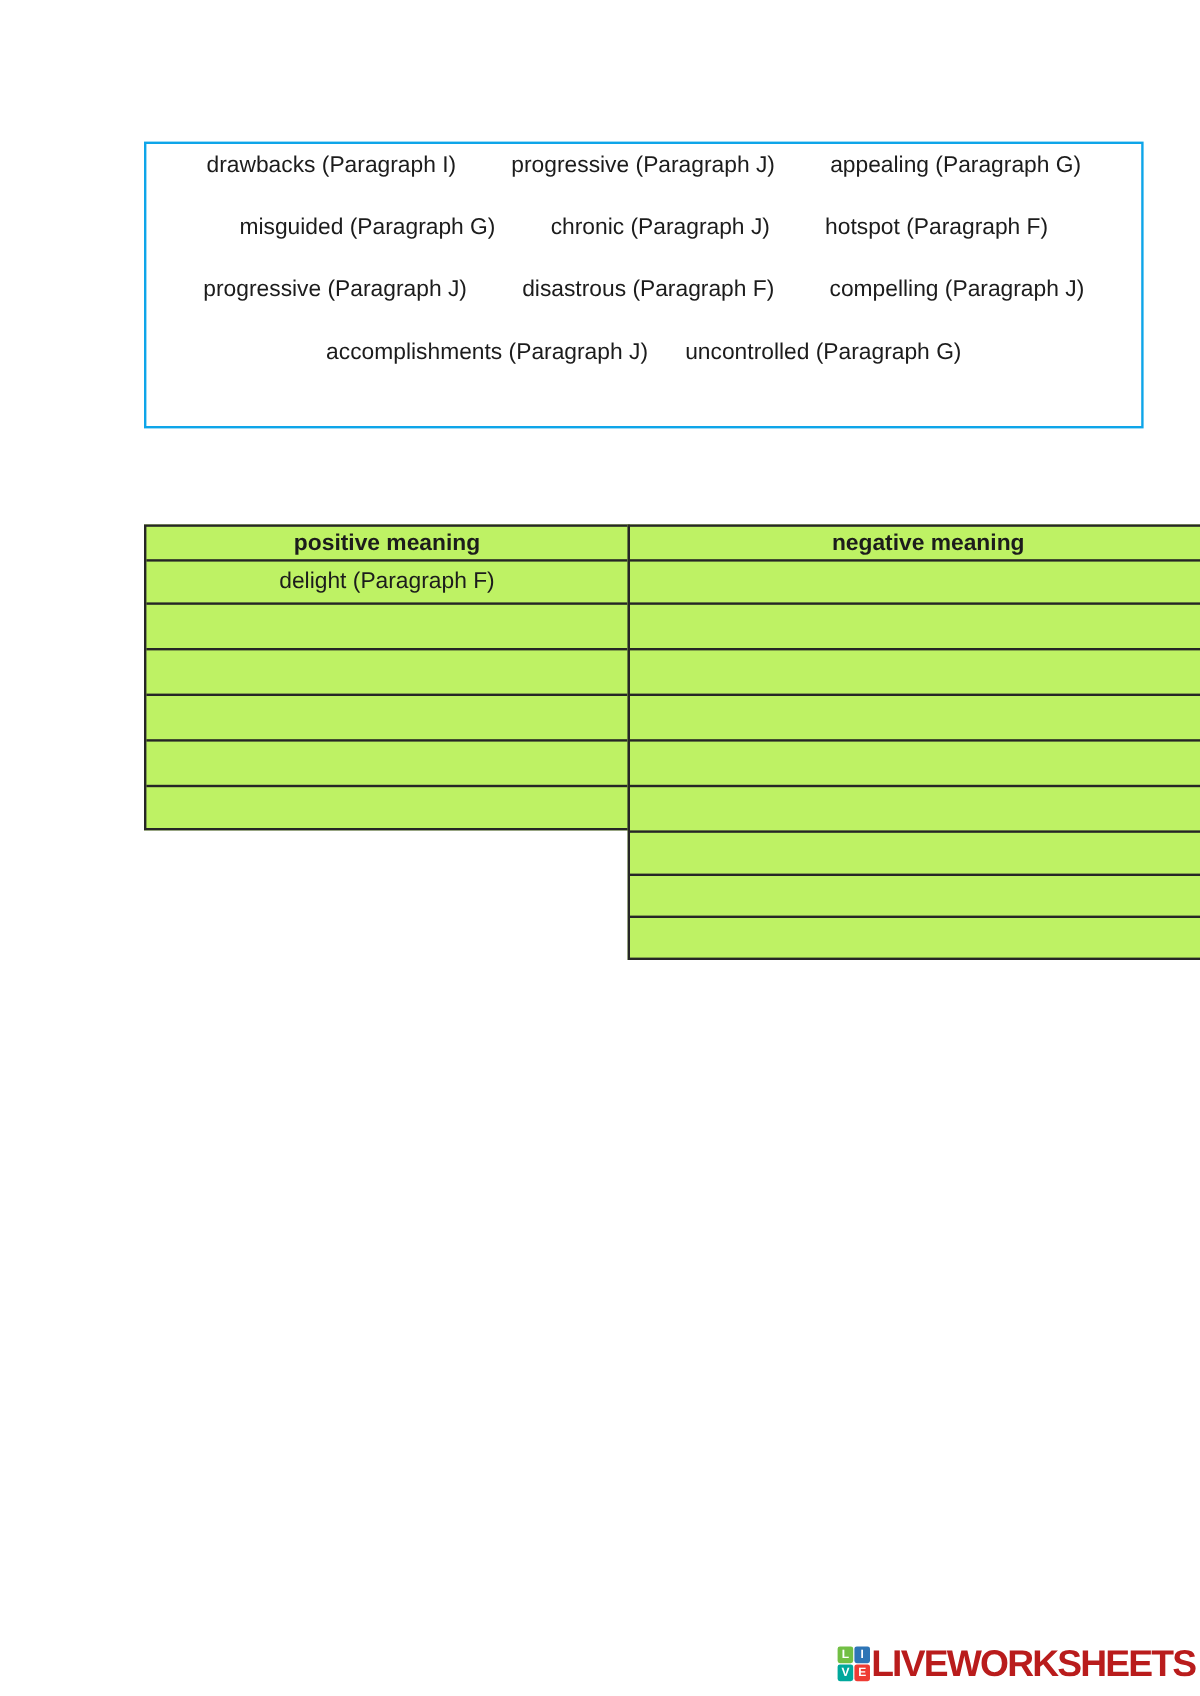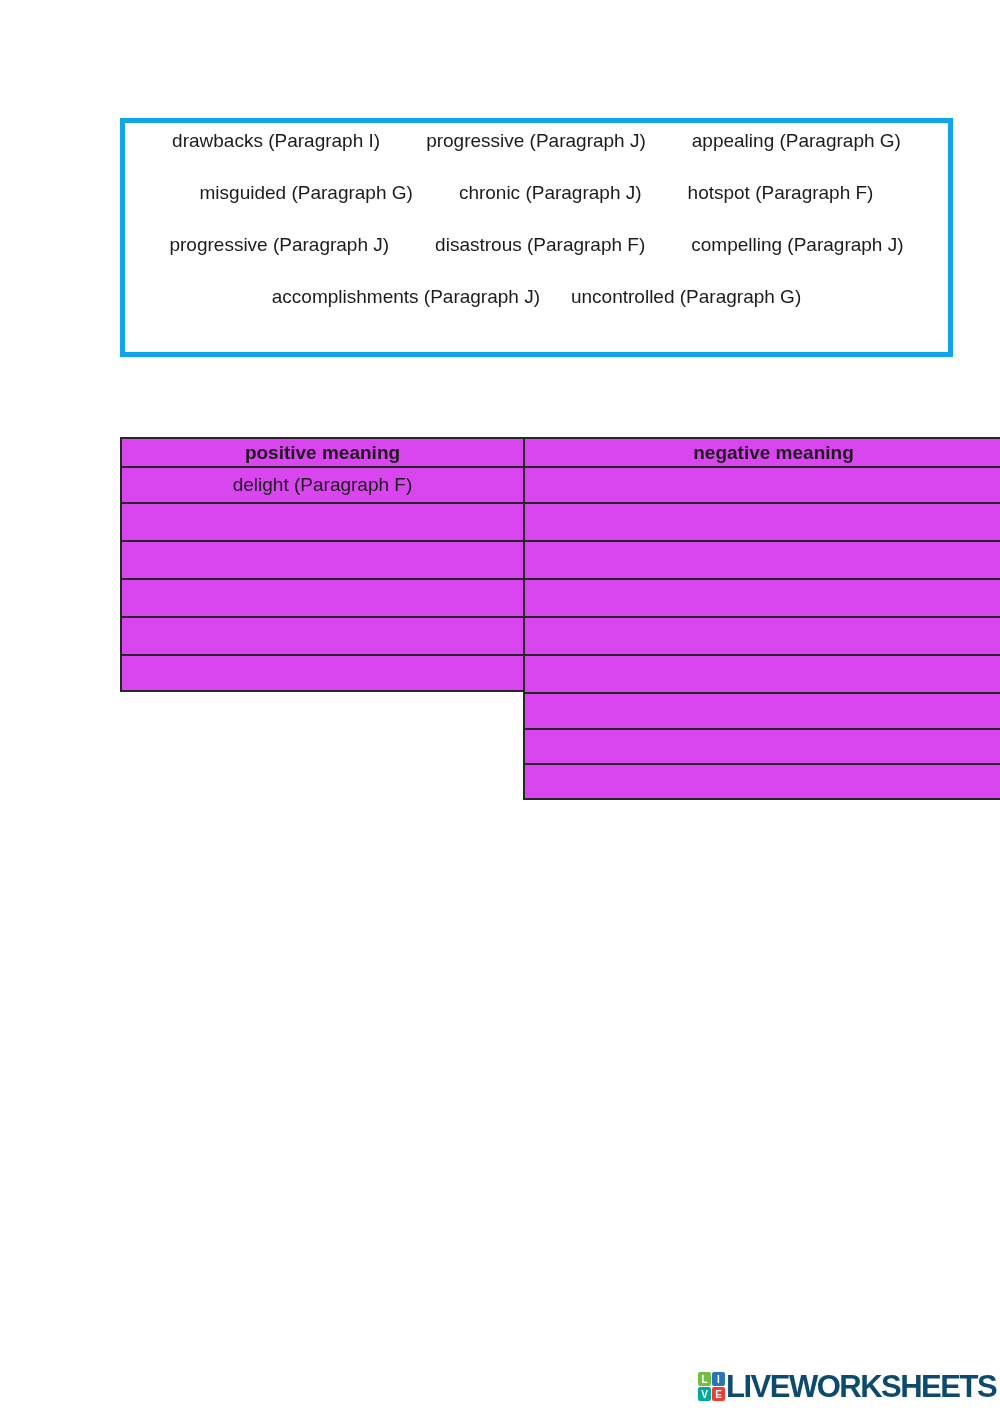--- a/index.html
+++ b/index.html
@@ -13,21 +13,21 @@
     overflow: hidden;
   }
 
   
   .word-bank-box {
     position: absolute;
     left: 120px;
     top: 118px;
     width: 833px;
     height: 239px;
-    border: 5px solid #0ea5e9;
+    border: 2px solid #0ea5e9;
     background: #ffffff;
     display: flex;
     flex-direction: column;
     padding-top: 5px;
     row-gap: 26px;
   }
   .word-row {
     display: flex;
     justify-content: center;
     column-gap: 46px;
@@ -40,21 +40,21 @@
   
   .meaning-table {
     position: absolute;
     left: 120px;
     top: 437px;
     display: flex;
     align-items: flex-start;
   }
   .mcol {
     border: 2px solid #262626;
-    background: #d946ef;
+    background: #bef264;
   }
   .mcol-left  { width: 405px; }
   .mcol-right { width: 501px; margin-left: -2px; }
   .cell {
     display: flex;
     align-items: center;
     justify-content: center;
     border-top: 2px solid #262626;
     font-size: 19px;
     line-height: 22px;
@@ -86,21 +86,21 @@
     justify-content: center;
     color: #ffffff;
     font-size: 10px;
     font-weight: bold;
     border-radius: 2px;
   }
   .logo-text {
     font-size: 31px;
     font-weight: 800;
     letter-spacing: -1.5px;
-    color: #0c4a6e;
+    color: #b91c1c;
     line-height: 31px;
   }
 </style>
 </head>
 <body>
 
 <div class="word-bank-box">
   <div class="word-row">
     <span>drawbacks (Paragraph I)</span>
     <span>progressive (Paragraph J)</span>

